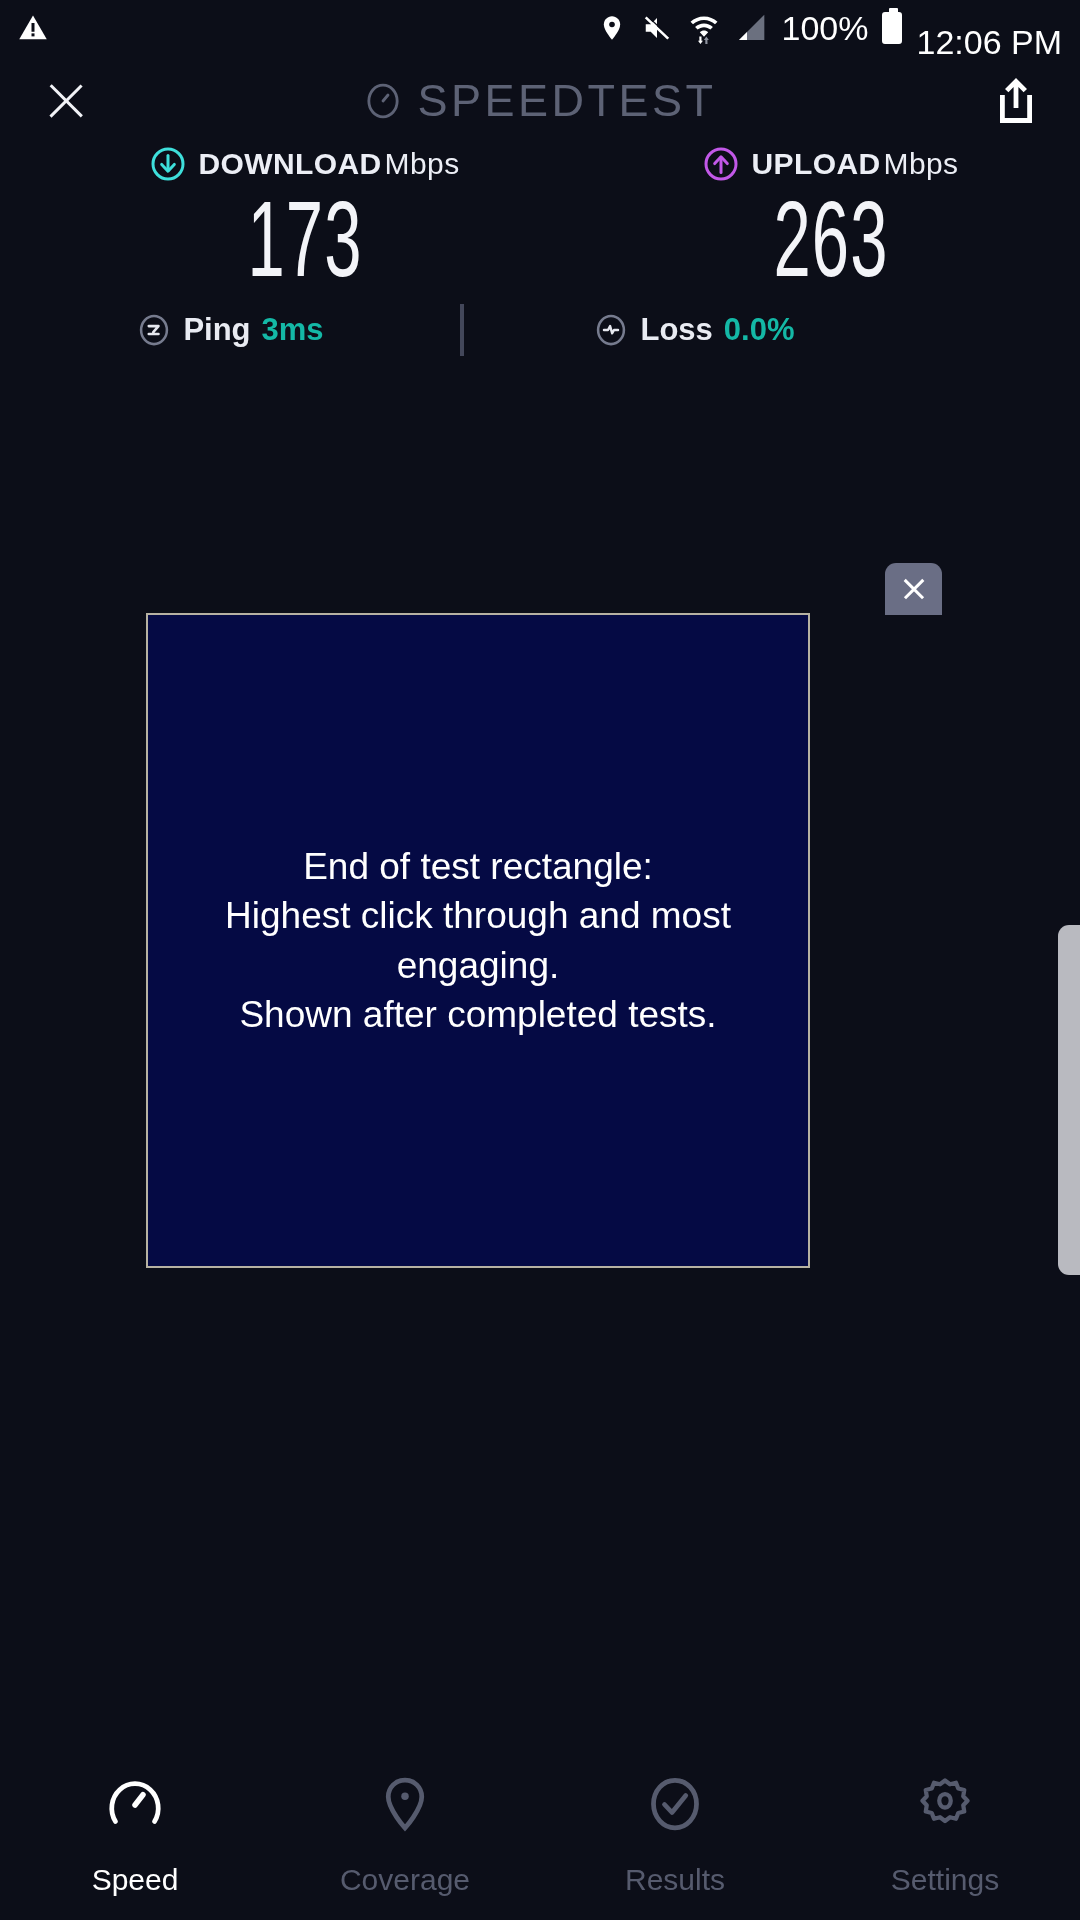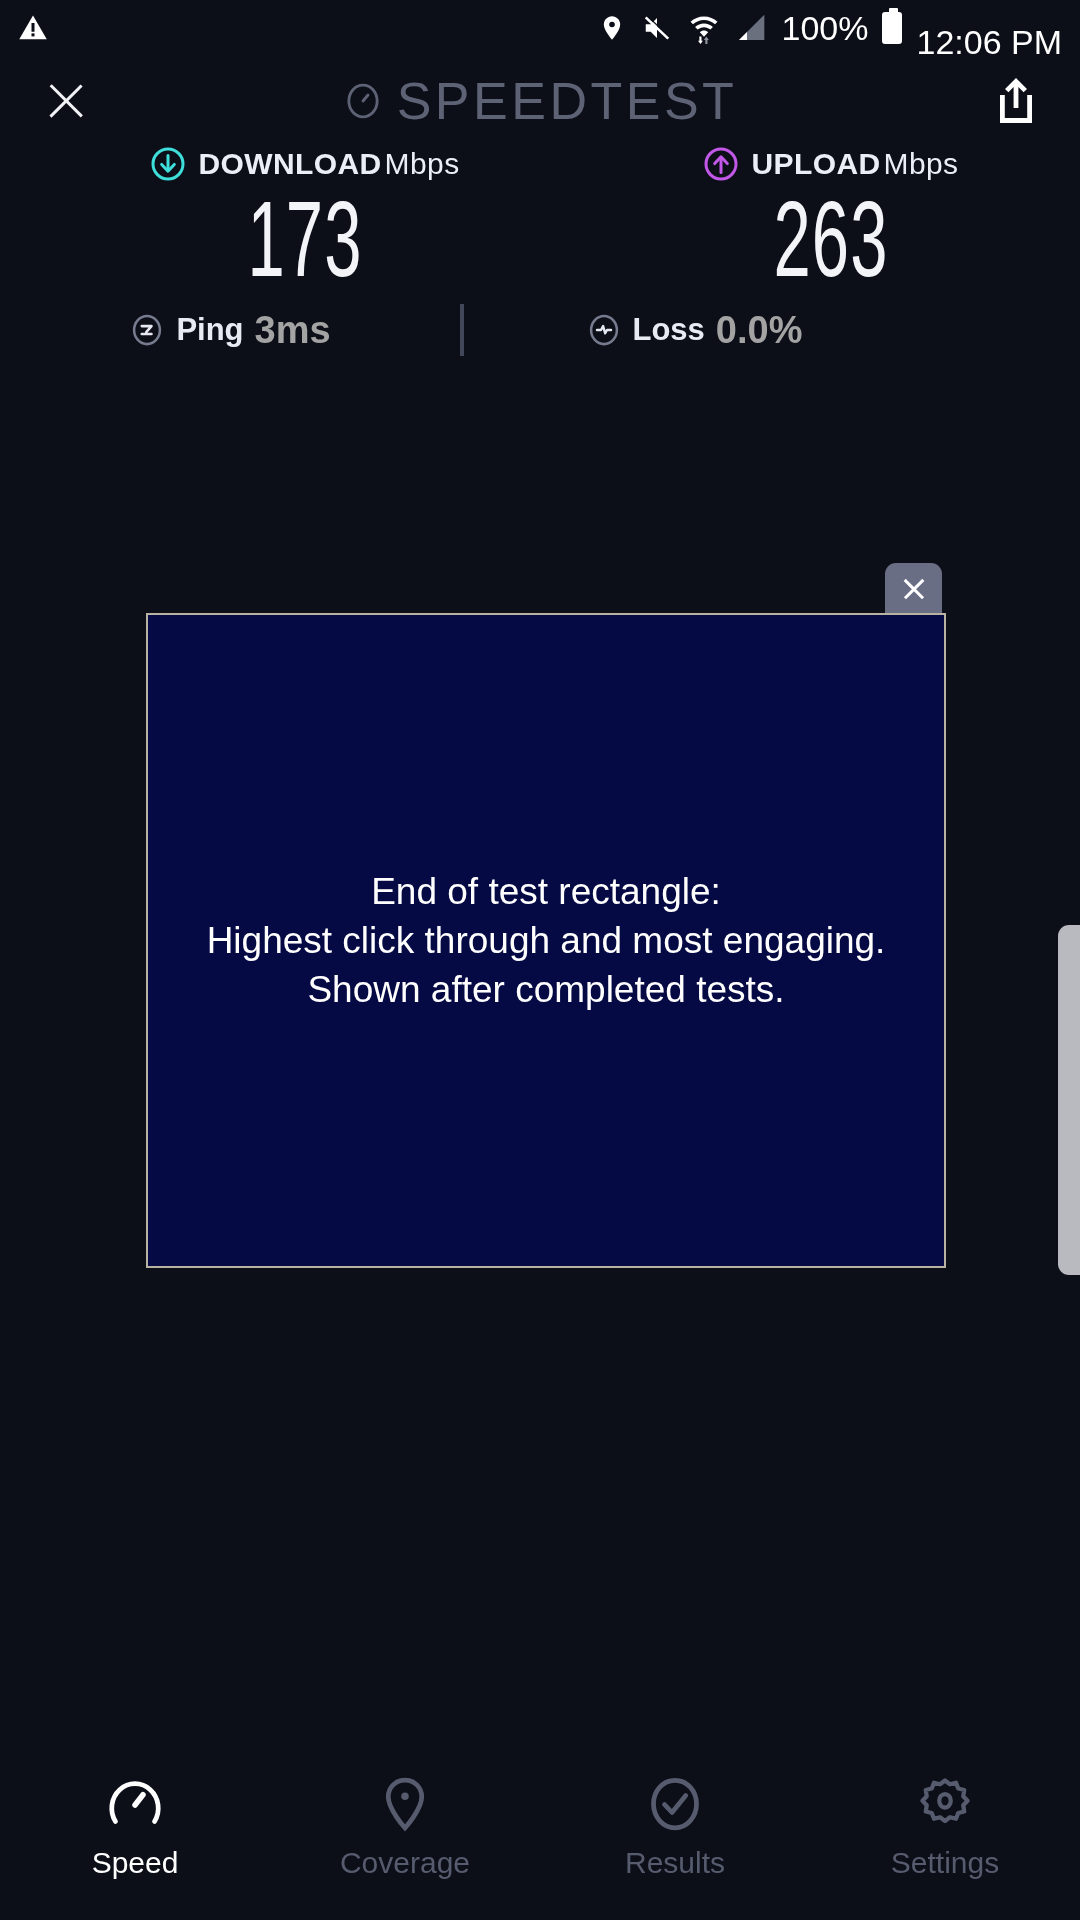--- a/index.html
+++ b/index.html
@@ -29,21 +29,21 @@
   
   .header {
     position:absolute; top:56px; left:0; width:1080px; height:90px;
     display:flex; align-items:center; padding:0 40px;
   }
   .header-title-wrap{
     position:absolute; left:0; right:0; display:flex; align-items:center;
     justify-content:center; gap:14px; pointer-events:none;
   }
   .header-title{
-    color:#5d6275; font-size:52px; letter-spacing:3.5px; font-weight:400;
+    color:#5d6275; font-size:45px; letter-spacing:3.5px; font-weight:400;
   }
   .close-x { width:52px; height:52px; position:relative; cursor:pointer; }
   .close-x:before,.close-x:after{
     content:""; position:absolute; left:50%; top:8%; width:2.6px; height:84%;
     background:#f2f3f7;
   }
   .close-x:before{ transform:translateX(-50%) rotate(45deg); }
   .close-x:after { transform:translateX(-50%) rotate(-45deg); }
   .share-btn{ margin-left:auto; width:48px; height:52px; }
 
@@ -64,40 +64,40 @@
   .dl-offset { margin-left:38px; }
   .ul-offset { margin-left:10px; }
 
   
   .metrics {
     position:absolute; top:300px; left:0; width:924px; height:60px;
     display:flex; align-items:center;
   }
   .metric { flex:1; display:flex; align-items:center; justify-content:center; gap:11px; }
   .metric-name { color:#e9ebf2; font-size:31px; font-weight:700; }
-  .metric-val  { color:#a3a3a3; font-size:38px; font-weight:700; }
+  .metric-val  { color:#14b8a6; font-size:31px; font-weight:700; }
   .metric-sep { width:2px; height:52px; background:#43475a; }
 
   
   .ad-close {
     position:absolute; left:885px; top:563px; width:57px; height:52px;
     background:#6a6e85; border-radius:11px 11px 0 0;
     display:flex; align-items:center; justify-content:center; cursor:pointer;
   }
   .ad-close-x { width:30px; height:30px; position:relative; }
   .ad-close-x:before,.ad-close-x:after{
     content:""; position:absolute; left:50%; top:6%; width:3px; height:88%; background:#fff;
   }
   .ad-close-x:before{ transform:translateX(-50%) rotate(45deg); }
   .ad-close-x:after { transform:translateX(-50%) rotate(-45deg); }
 
   .ad-rect {
-    position:absolute; left:146px; top:613px; width:800px; height:655px;
+    position:absolute; left:146px; top:613px; width:664px; height:655px;
     background:#050a44; border:2px solid #b7b2a2;
-    display:flex; align-items:center; justify-content:center;
+    display:flex; align-items:center; justify-content:flex-start;
   }
   .ad-text {
     color:#ffffff; font-size:37px; line-height:1.33; text-align:center;
     white-space:pre-line; font-weight:400;
   }
 
   .scrollbar {
     position:absolute; right:0px; top:925px; width:22px; height:350px;
     background:#b9bac0; border-radius:11px 0 0 11px;
   }
@@ -109,21 +109,21 @@
     display:flex; align-items:center; justify-content:center; cursor:pointer;
   }
   .go-label { color:#f2e16e; font-size:58px; font-weight:700; letter-spacing:2px; }
 
   
   .bottomnav {
     position:absolute; bottom:0; left:0; width:1080px; height:160px;
     display:flex; align-items:flex-start; padding-top:14px;
   }
   .nav-item {
-    flex:1; display:flex; flex-direction:column; align-items:center; gap:12px; cursor:pointer;
+    flex:1; display:flex; flex-direction:column; align-items:center; gap:29px; cursor:pointer;
   }
   .nav-label { font-size:30px; }
   .nav-item.active .nav-label { color:#ffffff; }
   .nav-item:not(.active) .nav-label { color:#565b6e; }
 </style>
 </head>
 <body>
 
 <div id="app">
 

